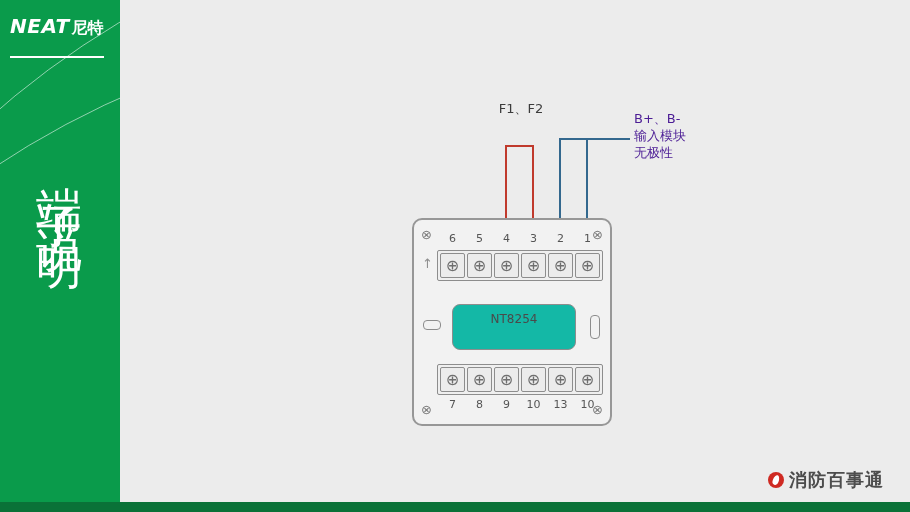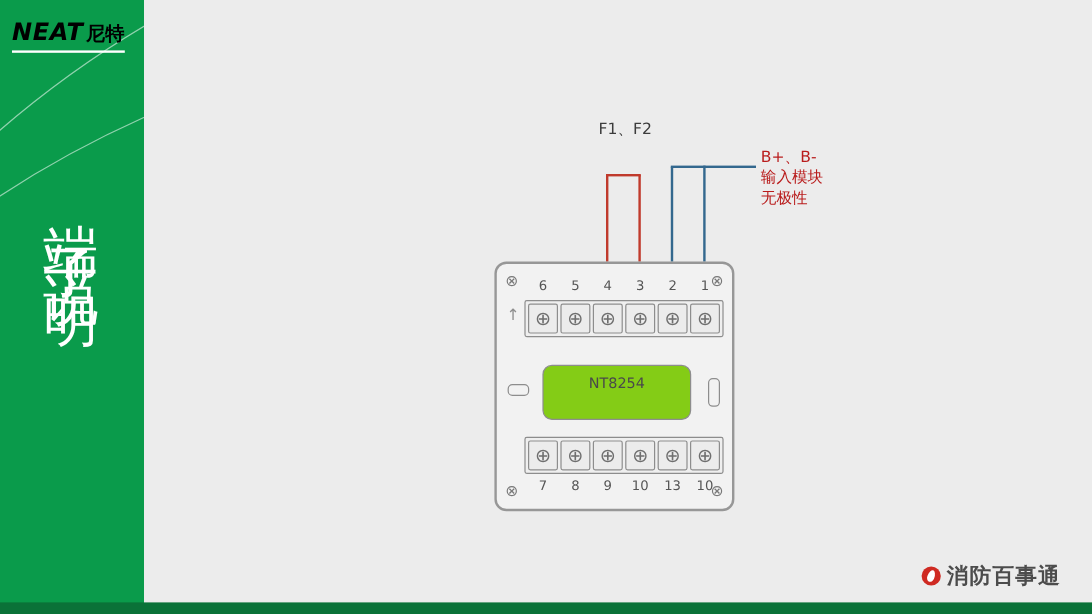--- a/index.html
+++ b/index.html
@@ -6,35 +6,35 @@
   .page{
     position:relative;width:910px;height:512px;background:#ececec;overflow:hidden;
     font-family:"DejaVu Sans","Liberation Sans",sans-serif;
   }
 
   
   .sidebar{position:absolute;left:0;top:0;width:120px;height:512px;background:#0a9b4b;overflow:hidden;}
   .arc{position:absolute;border-radius:50%;border:1px solid rgba(255,255,255,.55);}
   .arc1{width:1720px;height:1720px;left:-300px;top:-100px;}
   .arc2{width:1760px;height:1760px;left:-400px;top:20px;}
-  .logo{position:absolute;left:10px;top:14px;color:#000000;border-bottom:2px solid #fff;padding-bottom:3px;white-space:nowrap;}
+  .logo{position:absolute;left:10px;top:14px;color:#ffffff;border-bottom:2px solid #fff;padding-bottom:17px;white-space:nowrap;}
   .logo-en{font-size:20px;font-weight:bold;font-style:italic;letter-spacing:.5px;}
   .logo-cn{font-size:16px;font-weight:bold;margin-left:2px;}
   .side-title{
     position:absolute;left:50%;transform:translateX(-50%);top:150px;
     writing-mode:vertical-rl;color:#fff;font-size:46px;letter-spacing:20px;line-height:1;
   }
 
   
   .bottom-bar{position:absolute;left:0;bottom:0;width:910px;height:10px;background:#0a7238;z-index:6;}
 
   
   .feedback-label{position:absolute;left:436px;top:100px;width:170px;text-align:center;
     font-size:13px;color:#3c3c3c;line-height:17px;}
-  .bus-label{position:absolute;left:634px;top:110px;font-size:13px;color:#b91c1c;line-height:17px;margin-top:13px;}
+  .bus-label{position:absolute;left:634px;top:110px;font-size:13px;color:#4c1d95;line-height:17px;}
 
   
   .wire{position:absolute;}
   .wire.red{background:#c03a2c;}
   .wire.blue{background:#33688e;}
   .rv1{left:505px;top:146px;width:2px;height:72px;}
   .rv2{left:532px;top:146px;width:2px;height:72px;}
   .rh {left:505px;top:145px;width:29px;height:2px;}
   .bv1{left:559px;top:139px;width:2px;height:79px;}
   .bv2{left:586px;top:139px;width:2px;height:79px;}
@@ -56,21 +56,21 @@
 
   .strip{position:absolute;left:23px;display:flex;gap:2px;padding:2px;border:1px solid #8d8d8d;
     background:#efefef;border-radius:2px;}
   .strip-top{top:30px;}
   .strip-bottom{top:144px;}
   .cell{width:25px;height:25px;box-sizing:border-box;border:1px solid #8d8d8d;background:#ececec;
     display:flex;align-items:center;justify-content:center;border-radius:2px;}
   .screw{font-size:16px;line-height:16px;color:#6f6f6f;}
 
   .module-label{position:absolute;left:38px;top:84px;width:124px;height:46px;box-sizing:border-box;
-    border:1px solid #8d8d8d;border-radius:8px;background:#84cc16;text-align:center;
+    border:1px solid #8d8d8d;border-radius:8px;background:#14b8a6;text-align:center;
     font-size:12px;color:#4a4a4a;padding-top:6px;line-height:16px;}
   .slot-left{position:absolute;left:9px;top:100px;width:16px;height:8px;border:1px solid #8d8d8d;
     border-radius:4px;background:#f2f2f2;}
   .slot-right{position:absolute;right:10px;top:95px;width:8px;height:22px;border:1px solid #8d8d8d;
     border-radius:4px;background:#f2f2f2;}
 
   
   .brand{position:absolute;right:26px;top:468px;display:flex;align-items:center;gap:5px;z-index:7;}
   .brand-icon{width:16px;height:16px;border-radius:50%;background:#cf2a22;position:relative;}
   .brand-icon::after{content:"";position:absolute;left:5px;top:3px;width:6px;height:10px;background:#fff;

